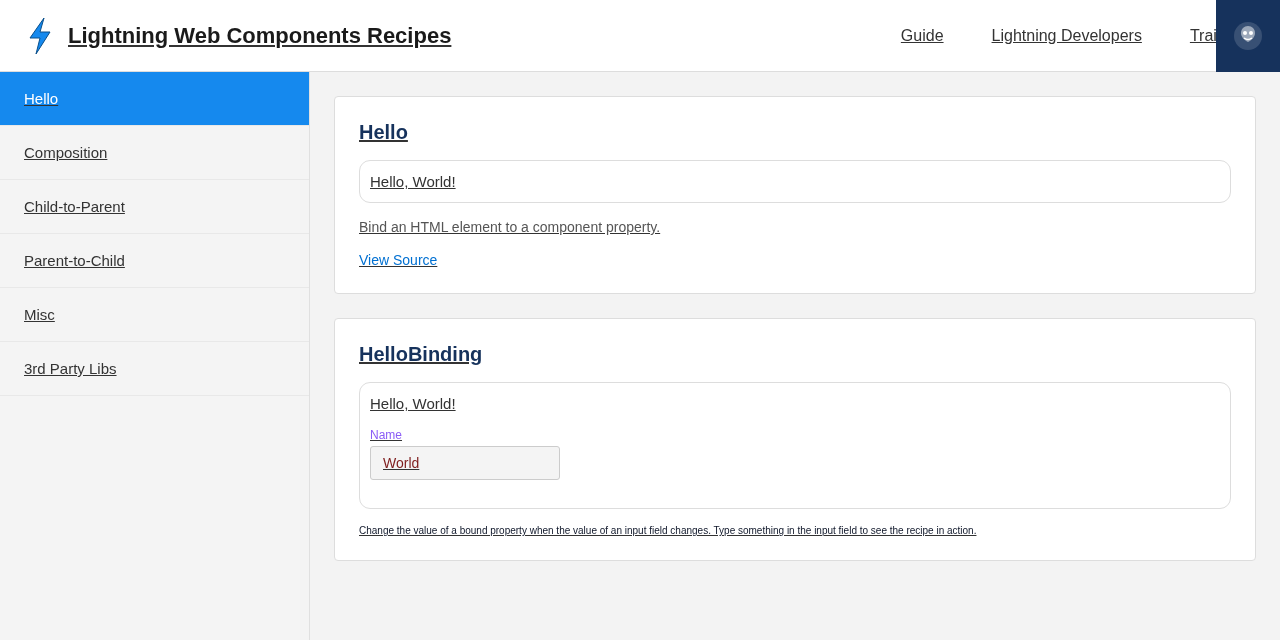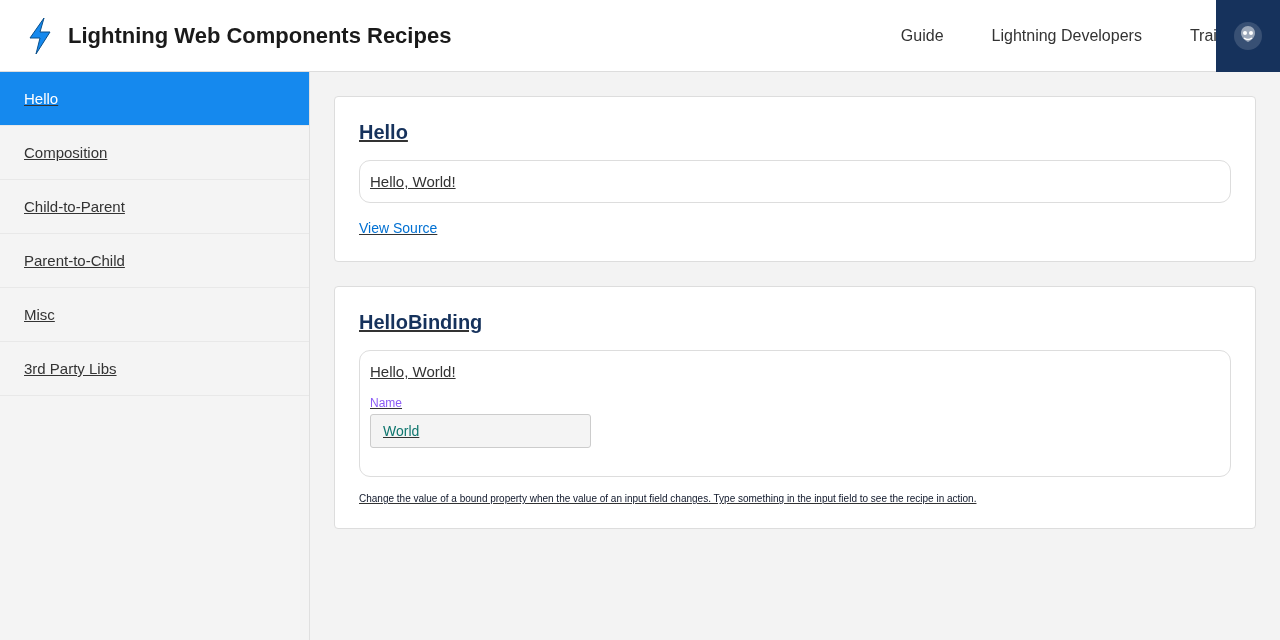--- a/index.html
+++ b/index.html
@@ -7,20 +7,21 @@
 
     
     .header {
       display: flex;
       align-items: center;
       background: #fff;
       border-bottom: 1px solid #ddd;
       padding: 0 24px;
       height: 72px;
       position: relative;
+      text-decoration: underline;
     }
     .header-logo {
       display: flex;
       align-items: center;
       gap: 12px;
       text-decoration: none;
     }
     .header-title {
       font-size: 22px;
       font-weight: 600;
@@ -126,27 +127,27 @@
       margin-bottom: 16px;
     }
     .input-label {
       font-size: 12px;
       color: #8b5cf6;
       margin-bottom: 4px;
       display: block;
     }
     .input-field {
       display: block;
-      width: 221px;
+      width: 190px;
       padding: 8px 12px;
       border: 1px solid #ccc;
       border-radius: 3px;
       font-size: 14px;
       background: #f4f4f4;
-      color: #0f766e;
+      color: #7f1d1d;
       margin-bottom: 16px;
     }
     .card-description-bottom {
       font-size: 10px;
       color: #0f172a;
     }
 
     
     .bolt-icon {
       display: inline-block;
@@ -205,20 +206,21 @@
     </a>
   </nav>
 
   <main class="main">
 
     <div class="card">
       <h2 class="card-title">Hello</h2>
       <div class="card-demo-box">
         <span>Hello, World!</span>
       </div>
+      <p class="card-description">Bind an HTML element to a component property.</p>
       <a class="view-source-link" href="#">View Source</a>
     </div>
 
     <div class="card">
       <h2 class="card-title">HelloBinding</h2>
       <div class="card-demo-box">
         <p class="greeting-text">Hello, World!</p>
         <label class="input-label">Name</label>
         <input class="input-field" type="text" value="World" style="">
       </div>

